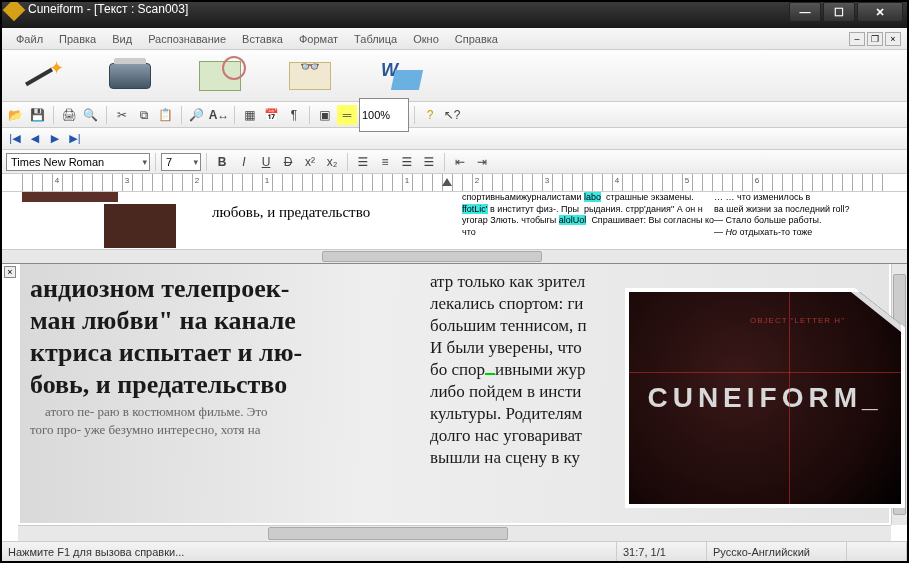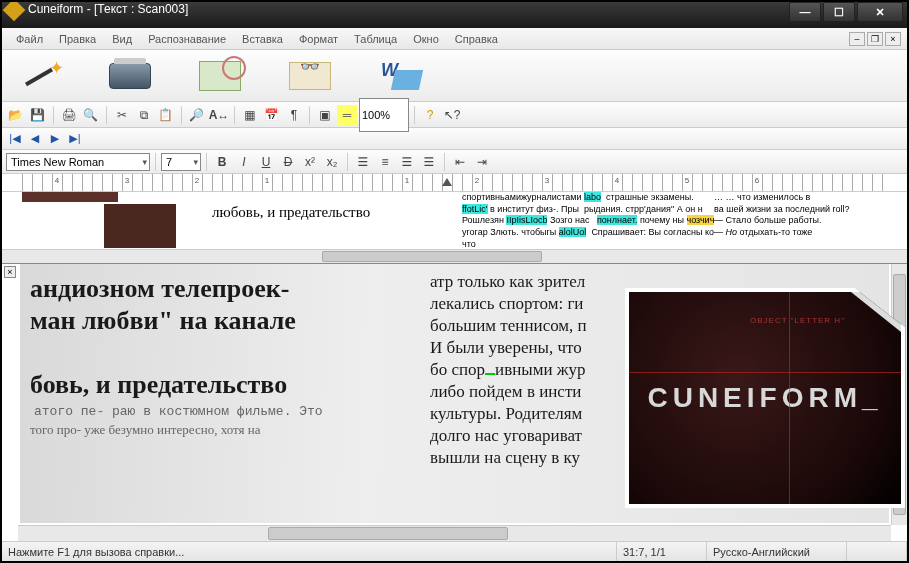--- a/index.html
+++ b/index.html
@@ -63,21 +63,21 @@
 .top-pane .hscroll .thumb { position: absolute; left: 320px; width: 220px; top: 1px; bottom: 1px; background: #ccc; border: 1px solid #aaa; border-radius: 2px; }
 
 .bottom-pane { flex: 1; position: relative; background: #fff; overflow: hidden; }
 .closepane { position: absolute; top: 2px; left: 2px; width: 12px; height: 12px; border: 1px solid #888; background: #eee; font-size: 9px; display: flex; align-items: center; justify-content: center; cursor: pointer; z-index: 2; }
 .scan-img { position: absolute; top: 0; left: 18px; right: 18px; bottom: 18px; background: linear-gradient(92deg, #d8d9d8, #eeeeee 40%, #e4e4e4); }
 .scan-img .big-txt { position: absolute; font-family: Georgia, serif; color: #1a1a1a; }
 .scan-img .l1 { top: 10px; left: 10px; font-size: 26px; font-weight: 600; }
 .scan-img .l2 { top: 42px; left: 10px; font-size: 26px; font-weight: 600; }
 .scan-img .l3 { top: 74px; left: 10px; font-size: 26px; font-weight: 600; }
 .scan-img .l4 { top: 106px; left: 10px; font-size: 26px; font-weight: 600; }
-.scan-img .l5 { top: 140px; left: 14px; font-size: 13px; color: #666; font-family: Liberation Mono, monospace; }
+.scan-img .l5 { top: 140px; left: 25px; font-size: 13px; color: #666; }
 .scan-img .l6 { top: 158px; left: 10px; font-size: 13px; color: #666; }
 .scan-img .r1 { top: 8px; left: 410px; font-size: 17px; }
 .scan-img .r2 { top: 30px; left: 410px; font-size: 17px; }
 .scan-img .r3 { top: 52px; left: 410px; font-size: 17px; }
 .scan-img .r4 { top: 74px; left: 410px; font-size: 17px; }
 .scan-img .r5 { top: 96px; left: 410px; font-size: 17px; }
 .scan-img .r6 { top: 118px; left: 410px; font-size: 17px; }
 .scan-img .r7 { top: 140px; left: 410px; font-size: 17px; }
 .scan-img .r8 { top: 162px; left: 410px; font-size: 17px; }
 .scan-img .r9 { top: 184px; left: 410px; font-size: 17px; }
@@ -216,39 +216,39 @@
 </div>
 
 <div class="docarea">
   <div class="top-pane">
     <div class="thumb1"></div>
     <div class="thumb2"></div>
     <div class="txt1">любовь, и предательство</div>
     <div class="col2">
       <div><span>спортивньамижурналистами </span><span class="hl-c">labo</span>&nbsp;&nbsp;<span>страшные экзамены.</span></div>
       <div><span class="hl-c">ffotLic'</span><span> в институт физ-. Пры</span>&nbsp;&nbsp;<span>рыдания. стрр'дания" А он н</span></div>
-      <div><span>Рошлезян </span><span class="hl-c">IIpIisLIocb</span><span> Зозго нас </span>&nbsp;&nbsp;<span class="hl-c">понлнает.</span><span> почему ны </span><span class="hl-y">чозчич</span></div>
       <div><span>угогар Злють. чтобыгы </span><span class="hl-c">alolUol</span>&nbsp;&nbsp;<span>Спрашивает: Вы согласны ко что</span></div>
     </div>
     <div class="col3">
       <div>… … что изменилось в</div>
       <div>ва шей жизни за последний roll?</div>
       <div>— Стало больше работы.</div>
       <div><span>— </span><i>Но</i><span> отдыхать-то тоже</span></div>
     </div>
     <div class="hscroll">
         <div class="thumb"></div>
       </div>
   </div>
 
   <div class="bottom-pane">
     <div class="closepane">×</div>
     <div class="scan-img">
       <div class="big-txt l1">андиозном телепроек-</div>
       <div class="big-txt l2">ман любви" на канале</div>
+      <div class="big-txt l3">ктриса испытает и лю-</div>
       <div class="big-txt l4">бовь, и предательство</div>
       <div class="big-txt l5">атого пе-   раю в костюмном фильме. Это</div>
       <div class="big-txt l6">того про-  уже безумно интересно, хотя на</div>
       <div class="big-txt r1">атр только как зрител</div>
       <div class="big-txt r2">лекались спортом: ги</div>
       <div class="big-txt r3">большим теннисом, п</div>
       <div class="big-txt r4">И были уверены, что</div>
       <div class="big-txt r5"><span>бо спор</span><span class="cursor-mark"></span><span>ивными жур</span></div>
       <div class="big-txt r6">либо пойдем в инсти</div>
       <div class="big-txt r7">культуры. Родителям</div>

